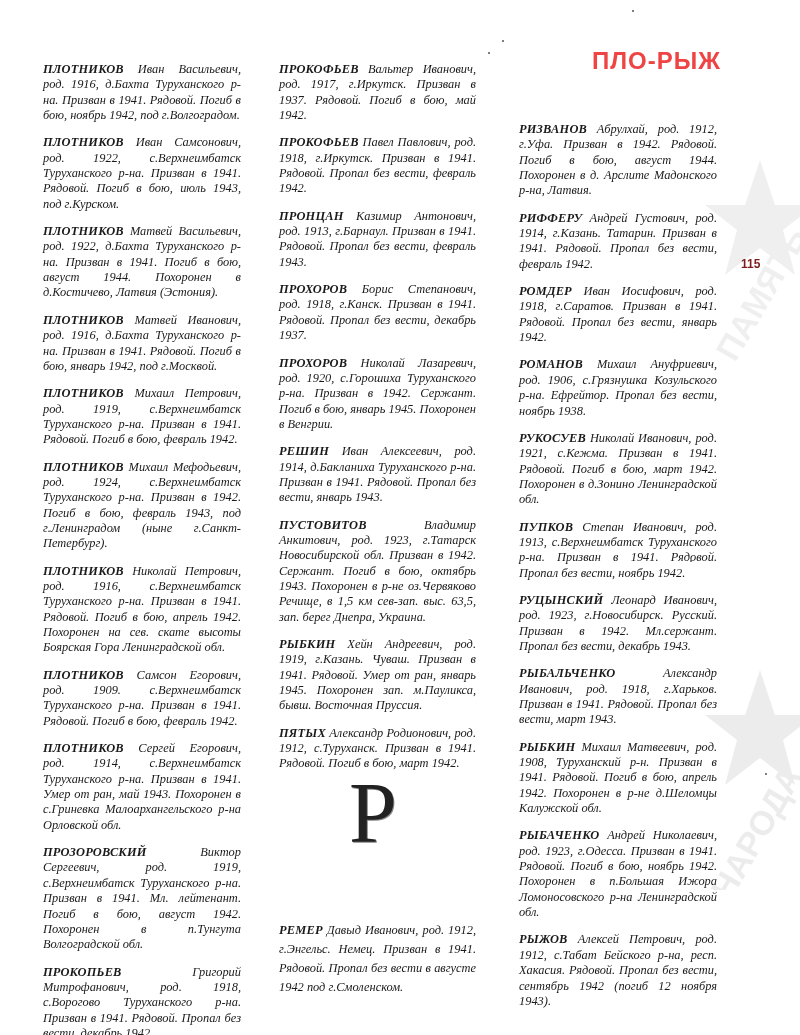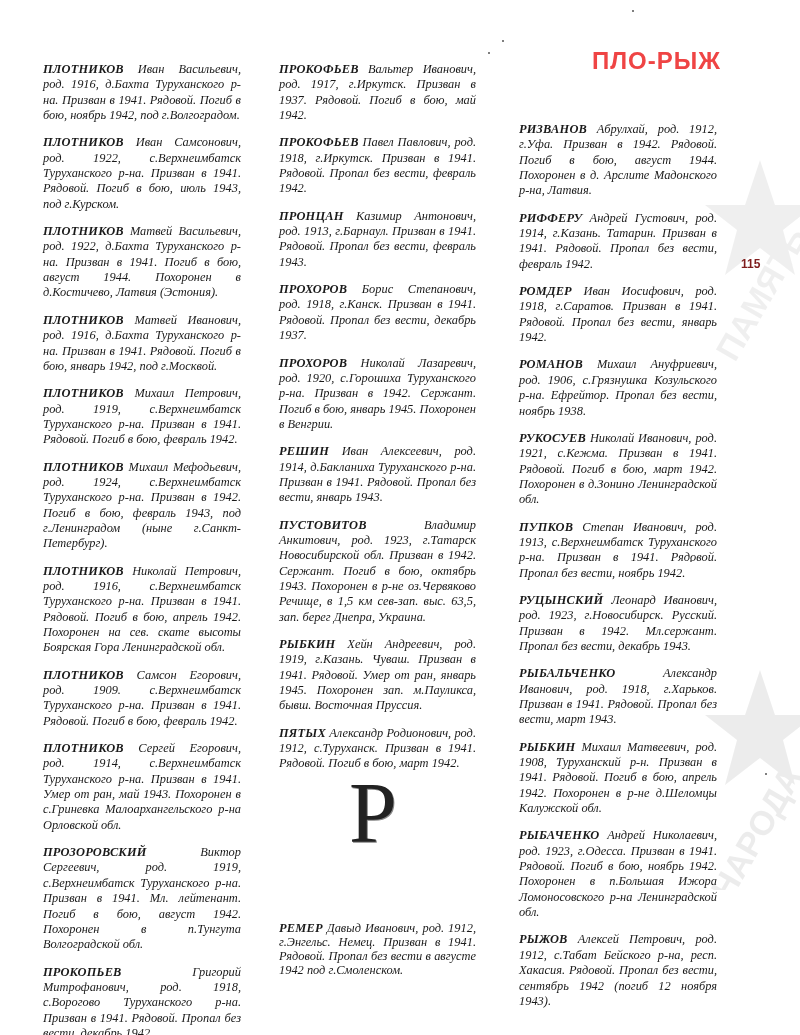--- a/index.html
+++ b/index.html
@@ -12,21 +12,21 @@
   .col-right { left: 507px; width: 222px; top: 110px; }
   .entry { margin: 12px; font-style: italic; }
   .surname { font-weight: bold; letter-spacing: 0.2px; }
   .header-title { position: absolute; left: 592px; top: 47px; font-family: "Liberation Sans", "DejaVu Sans", sans-serif;
                   font-weight: bold; font-size: 24px; letter-spacing: 1px; color: #ef4444; }
   .page-number { position: absolute; left: 741px; top: 257px; font-family: "Liberation Sans", "DejaVu Sans", sans-serif;
                  font-weight: bold; font-size: 12px; color: #7f1d1d; }
   .section-letter { position: absolute; left: 349px; top: 770px; font-family: "Liberation Serif", "DejaVu Serif", serif;
                     font-size: 86px; line-height: 86px; color: #222; font-weight: normal;
                     text-shadow: 1px 1px 0 #888; }
-  .col-mid-bottom { position: absolute; left: 267px; top: 909px; width: 221px; font-size: 12.4px; line-height: 14px; text-align: justify; }
+  .col-mid-bottom { position: absolute; left: 267px; top: 909px; width: 221px; font-size: 12.4px; line-height: 19px; text-align: justify; }
   .watermark { position: absolute; right: -20px; top: 150px; width: 120px; height: 230px; opacity: 0.06;
                pointer-events: none; }
   .watermark2 { position: absolute; right: -20px; top: 660px; width: 120px; height: 230px; opacity: 0.07; pointer-events: none; }
   .wm-text { font-family: "Liberation Sans", sans-serif; font-weight: bold; fill: #000; font-size: 34px; }
   .speck { position: absolute; width: 2px; height: 2px; background: #555; border-radius: 1px; }
 </style>
 </head>
 <body>
 
 <svg class="watermark" viewBox="0 0 120 230">

